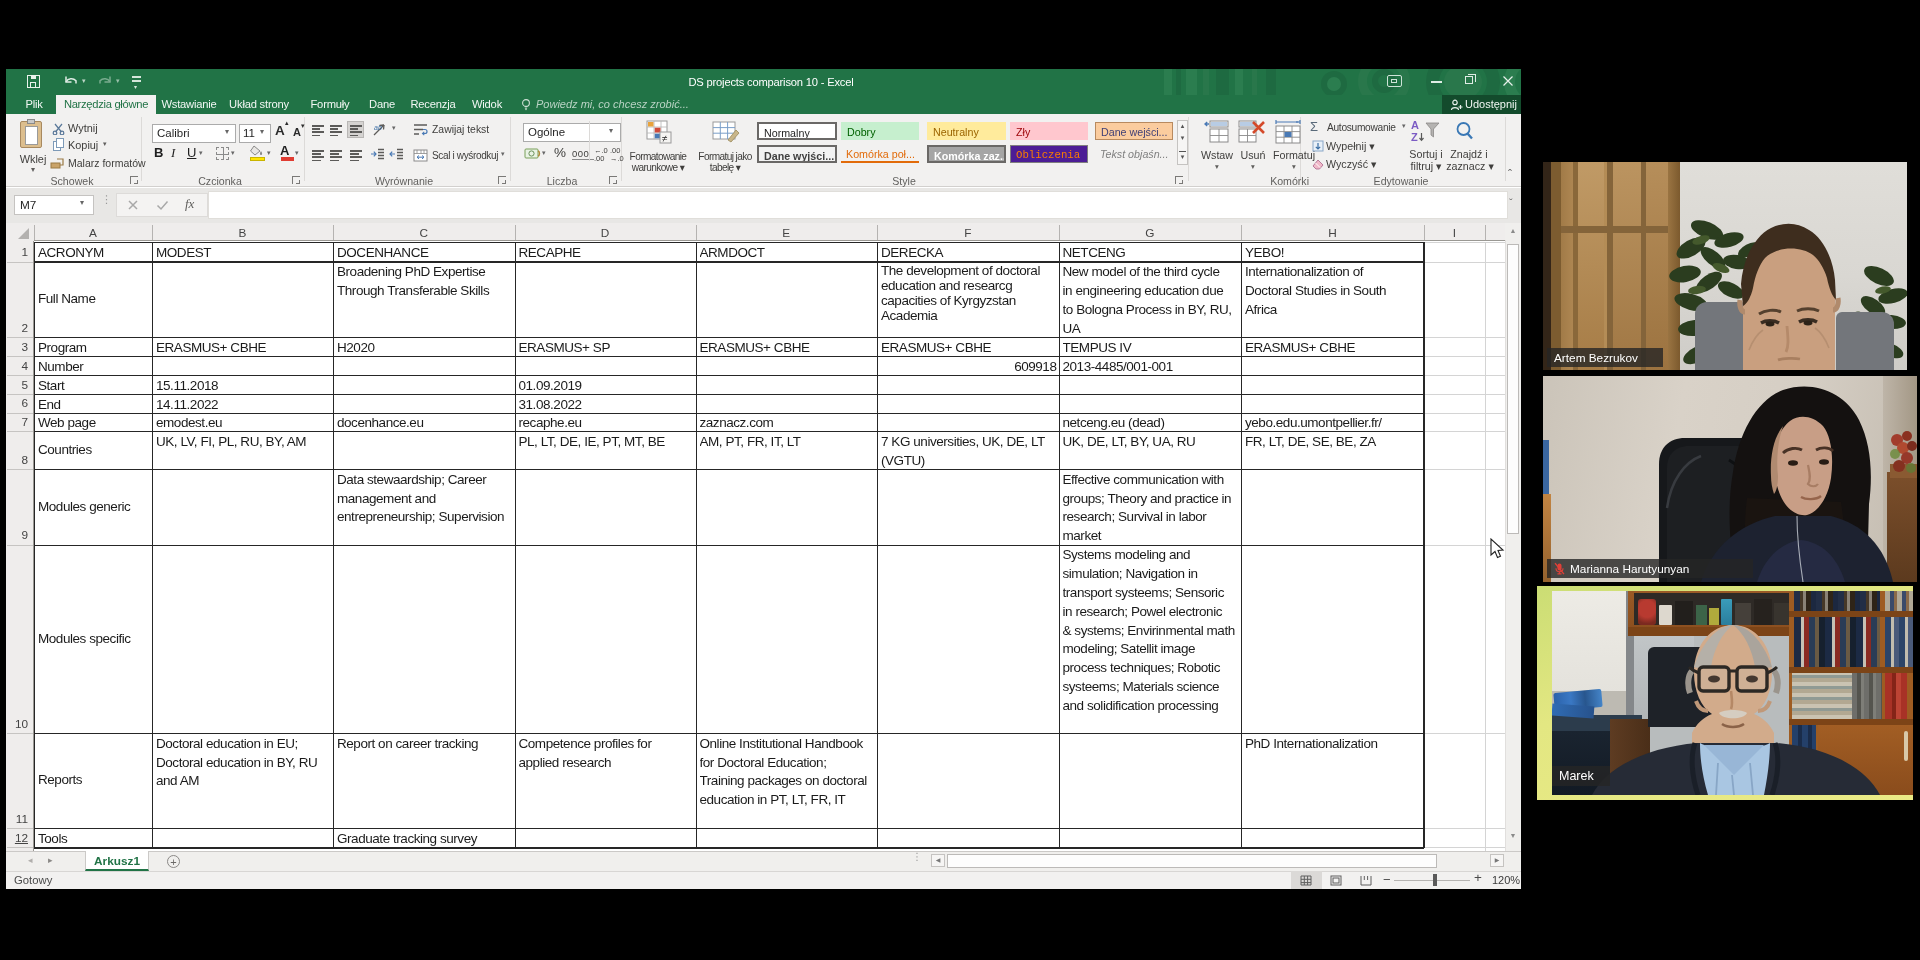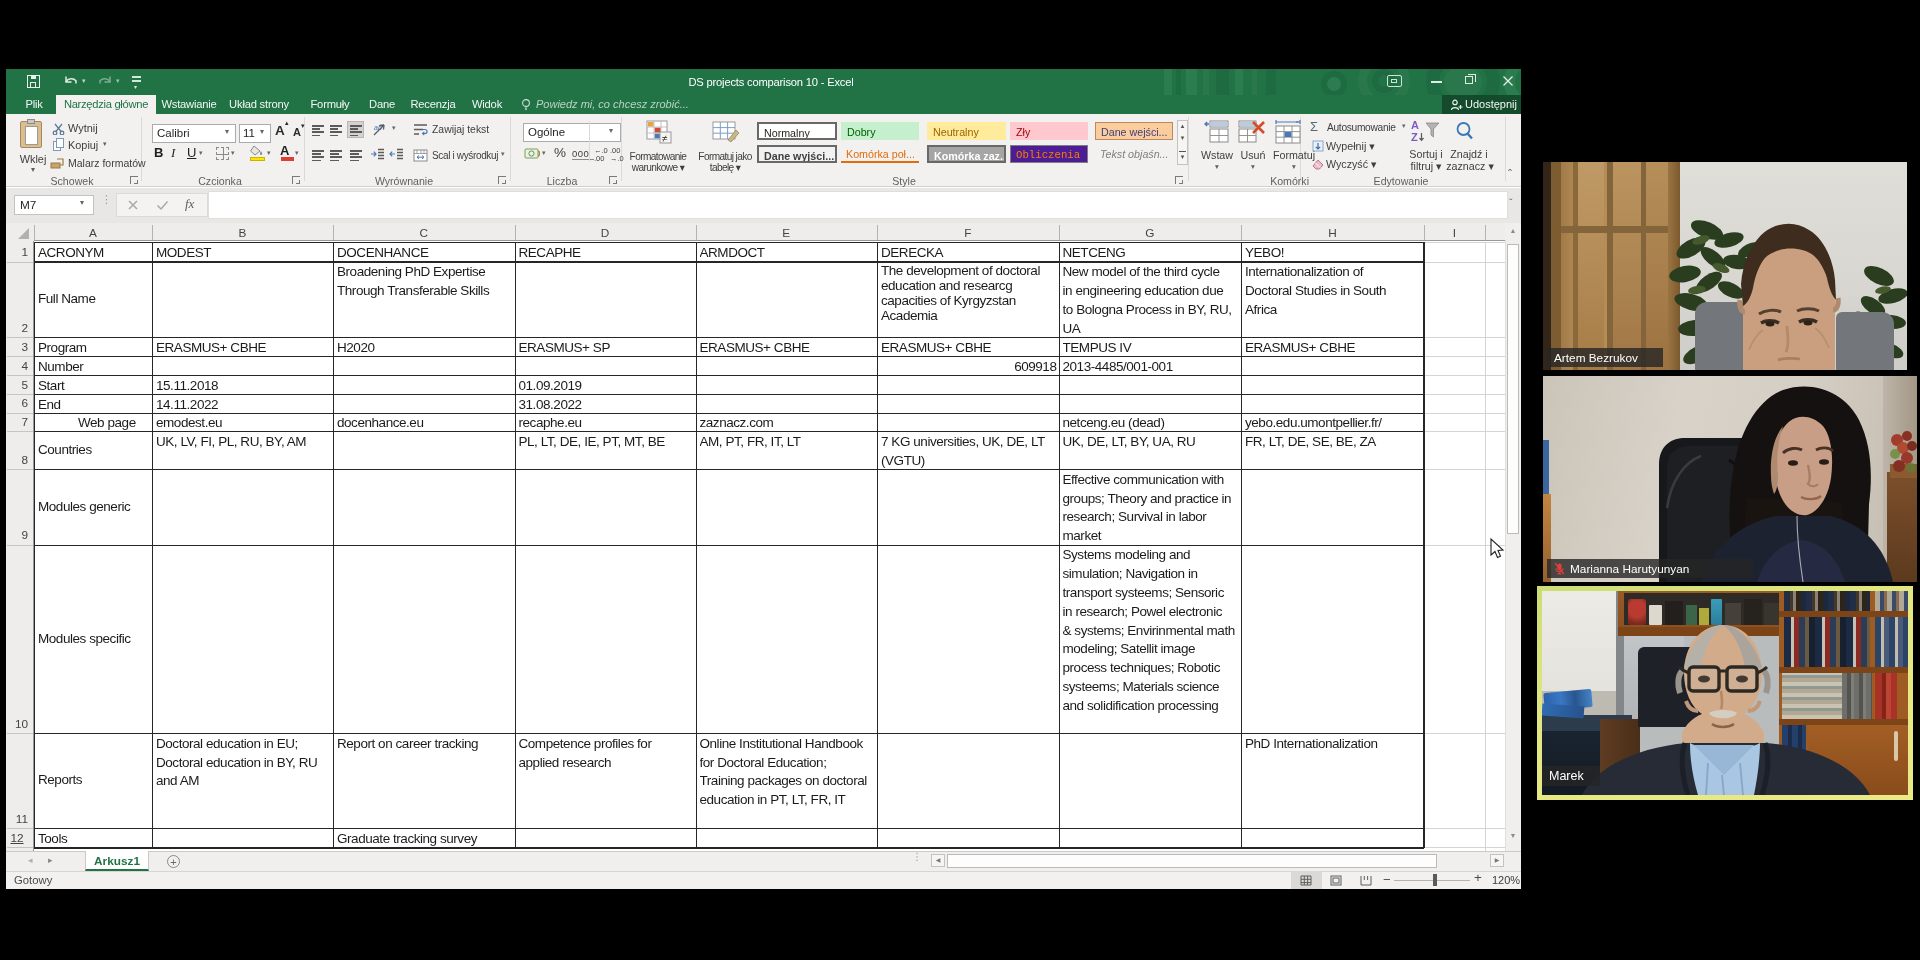--- a/index.html
+++ b/index.html
@@ -368,21 +368,21 @@
 <div class="abs" style="left:0px;top:345.8px;width:22px;height:14px;font-size:11.8px;color:#444;text-align:right;">7</div>
 <div class="abs" style="left:1px;top:362.3px;width:26px;height:1px;background:#c6c4c2;"></div>
 <div class="abs" style="left:0px;top:383.8px;width:22px;height:14px;font-size:11.8px;color:#444;text-align:right;">8</div>
 <div class="abs" style="left:1px;top:400.3px;width:26px;height:1px;background:#c6c4c2;"></div>
 <div class="abs" style="left:0px;top:459.2px;width:22px;height:14px;font-size:11.8px;color:#444;text-align:right;">9</div>
 <div class="abs" style="left:1px;top:475.7px;width:26px;height:1px;background:#c6c4c2;"></div>
 <div class="abs" style="left:0px;top:647.8px;width:22px;height:14px;font-size:11.8px;color:#444;text-align:right;">10</div>
 <div class="abs" style="left:1px;top:664.3px;width:26px;height:1px;background:#c6c4c2;"></div>
 <div class="abs" style="left:0px;top:742.5px;width:22px;height:14px;font-size:11.8px;color:#444;text-align:right;">11</div>
 <div class="abs" style="left:1px;top:759px;width:26px;height:1px;background:#c6c4c2;"></div>
-<div class="abs" style="left:0px;top:761.8px;width:22px;height:14px;font-size:11.8px;color:#444;text-align:center;text-decoration:underline;">12</div>
+<div class="abs" style="left:0px;top:761.8px;width:22px;height:14px;font-size:11.8px;color:#444;text-align:right;text-decoration:underline;">12</div>
 <div class="abs" style="left:1px;top:778.3px;width:26px;height:1px;background:#c6c4c2;"></div>
 <div class="abs" style="left:1418px;top:173px;width:81px;height:1px;background:#d4d4d4;"></div>
 <div class="abs" style="left:1418px;top:192.5px;width:81px;height:1px;background:#d4d4d4;"></div>
 <div class="abs" style="left:1418px;top:268px;width:81px;height:1px;background:#d4d4d4;"></div>
 <div class="abs" style="left:1418px;top:287px;width:81px;height:1px;background:#d4d4d4;"></div>
 <div class="abs" style="left:1418px;top:306px;width:81px;height:1px;background:#d4d4d4;"></div>
 <div class="abs" style="left:1418px;top:325px;width:81px;height:1px;background:#d4d4d4;"></div>
 <div class="abs" style="left:1418px;top:343.7px;width:81px;height:1px;background:#d4d4d4;"></div>
 <div class="abs" style="left:1418px;top:362.3px;width:81px;height:1px;background:#d4d4d4;"></div>
 <div class="abs" style="left:1418px;top:400.3px;width:81px;height:1px;background:#d4d4d4;"></div>
@@ -437,35 +437,36 @@
 <div class="cell" style="left:1239px;width:177px;font-size:13.5px;letter-spacing:-0.45px;line-height:18.85px;color:#1b1b1b;top:269.5px;height:17px;">ERASMUS+ CBHE</div>
 <div class="cell" style="left:32px;width:112px;font-size:13.5px;letter-spacing:-0.45px;line-height:18.85px;color:#1b1b1b;top:288.5px;height:17px;">Number</div>
 <div class="cell" style="left:875px;width:175.5px;font-size:13.5px;letter-spacing:-0.45px;line-height:18.85px;color:#1b1b1b;text-align:right;top:288.5px;height:17px;">609918</div>
 <div class="cell" style="left:1056.5px;width:176.5px;font-size:13.5px;letter-spacing:-0.45px;line-height:18.85px;color:#1b1b1b;top:288.5px;height:17px;">2013-4485/001-001</div>
 <div class="cell" style="left:32px;width:112px;font-size:13.5px;letter-spacing:-0.45px;line-height:18.85px;color:#1b1b1b;top:307.5px;height:17px;">Start</div>
 <div class="cell" style="left:150px;width:175px;font-size:13.5px;letter-spacing:-0.45px;line-height:18.85px;color:#1b1b1b;top:307.5px;height:17px;">15.11.2018</div>
 <div class="cell" style="left:512.5px;width:175.0px;font-size:13.5px;letter-spacing:-0.45px;line-height:18.85px;color:#1b1b1b;top:307.5px;height:17px;">01.09.2019</div>
 <div class="cell" style="left:32px;width:112px;font-size:13.5px;letter-spacing:-0.45px;line-height:18.85px;color:#1b1b1b;top:326.5px;height:16.69999999999999px;">End</div>
 <div class="cell" style="left:150px;width:175px;font-size:13.5px;letter-spacing:-0.45px;line-height:18.85px;color:#1b1b1b;top:326.5px;height:16.69999999999999px;">14.11.2022</div>
 <div class="cell" style="left:512.5px;width:175.0px;font-size:13.5px;letter-spacing:-0.45px;line-height:18.85px;color:#1b1b1b;top:326.5px;height:16.69999999999999px;">31.08.2022</div>
-<div class="cell" style="left:32px;width:112px;font-size:13.5px;letter-spacing:-0.45px;line-height:18.85px;color:#1b1b1b;top:345.2px;height:16.600000000000023px;margin-left:40px;">Web page</div>
+<div class="cell" style="left:32px;width:112px;font-size:13.5px;letter-spacing:-0.45px;line-height:18.85px;color:#1b1b1b;top:345.2px;height:16.600000000000023px;">Web page</div>
 <div class="cell" style="left:150px;width:175px;font-size:13.5px;letter-spacing:-0.45px;line-height:18.85px;color:#1b1b1b;top:345.2px;height:16.600000000000023px;">emodest.eu</div>
 <div class="cell" style="left:331px;width:175.5px;font-size:13.5px;letter-spacing:-0.45px;line-height:18.85px;color:#1b1b1b;top:345.2px;height:16.600000000000023px;">docenhance.eu</div>
 <div class="cell" style="left:512.5px;width:175.0px;font-size:13.5px;letter-spacing:-0.45px;line-height:18.85px;color:#1b1b1b;top:345.2px;height:16.600000000000023px;">recaphe.eu</div>
 <div class="cell" style="left:693.5px;width:175.5px;font-size:13.5px;letter-spacing:-0.45px;line-height:18.85px;color:#1b1b1b;top:345.2px;height:16.600000000000023px;">zaznacz.com</div>
 <div class="cell" style="left:1056.5px;width:176.5px;font-size:13.5px;letter-spacing:-0.45px;line-height:18.85px;color:#1b1b1b;top:345.2px;height:16.600000000000023px;">netceng.eu (dead)</div>
 <div class="cell" style="left:1239px;width:177px;font-size:13.5px;letter-spacing:-0.45px;line-height:18.85px;color:#1b1b1b;top:345.2px;height:16.600000000000023px;">yebo.edu.umontpellier.fr/</div>
 <div class="cell" style="left:32px;width:112px;font-size:13.5px;letter-spacing:-0.45px;line-height:18.85px;color:#1b1b1b;top:362.3px;height:38.0px;display:flex;align-items:center;"><div>Countries</div></div>
 <div class="cell" style="left:150px;width:175px;font-size:13.5px;letter-spacing:-0.45px;line-height:18.85px;color:#1b1b1b;top:363.8px;height:36.0px;">UK, LV, FI, PL, RU, BY, AM</div>
 <div class="cell" style="left:512.5px;width:175.0px;font-size:13.5px;letter-spacing:-0.45px;line-height:18.85px;color:#1b1b1b;top:363.8px;height:36.0px;">PL, LT, DE, IE, PT, MT, BE</div>
 <div class="cell" style="left:693.5px;width:175.5px;font-size:13.5px;letter-spacing:-0.45px;line-height:18.85px;color:#1b1b1b;top:363.8px;height:36.0px;">AM, PT, FR, IT, LT</div>
 <div class="cell" style="left:875px;width:175.5px;font-size:13.5px;letter-spacing:-0.45px;line-height:18.85px;color:#1b1b1b;top:363.8px;height:36.0px;">7 KG universities, UK, DE, LT<br>(VGTU)</div>
 <div class="cell" style="left:1056.5px;width:176.5px;font-size:13.5px;letter-spacing:-0.45px;line-height:18.85px;color:#1b1b1b;top:363.8px;height:36.0px;">UK, DE, LT, BY, UA, RU</div>
 <div class="cell" style="left:1239px;width:177px;font-size:13.5px;letter-spacing:-0.45px;line-height:18.85px;color:#1b1b1b;top:363.8px;height:36.0px;">FR, LT, DE, SE, BE, ZA</div>
 <div class="cell" style="left:32px;width:112px;font-size:13.5px;letter-spacing:-0.45px;line-height:18.85px;color:#1b1b1b;top:400.3px;height:75.39999999999998px;display:flex;align-items:center;"><div>Modules generic</div></div>
+<div class="cell" style="left:331px;width:175.5px;font-size:13.5px;letter-spacing:-0.45px;line-height:18.85px;color:#1b1b1b;top:401.8px;height:73.39999999999998px;">Data stewaardship; Career<br>management and<br>entrepreneurship; Supervision</div>
 <div class="cell" style="left:1056.5px;width:176.5px;font-size:13.5px;letter-spacing:-0.45px;line-height:18.85px;color:#1b1b1b;top:401.8px;height:73.39999999999998px;">Effective communication with<br>groups; Theory and practice in<br>research; Survival in labor<br>market</div>
 <div class="cell" style="left:32px;width:112px;font-size:13.5px;letter-spacing:-0.45px;line-height:18.85px;color:#1b1b1b;top:475.7px;height:188.59999999999997px;display:flex;align-items:center;"><div>Modules specific</div></div>
 <div class="cell" style="left:1056.5px;width:176.5px;font-size:13.5px;letter-spacing:-0.45px;line-height:18.85px;color:#1b1b1b;top:477.2px;height:186.59999999999997px;">Systems modeling and<br>simulation; Navigation in<br>transport systeems; Sensoric<br>in research; Powel electronic<br>&amp; systems; Envirinmental math<br>modeling; Satellit image<br>process techniques; Robotic<br>systeems; Materials science<br>and solidification processing</div>
 <div class="cell" style="left:32px;width:112px;font-size:13.5px;letter-spacing:-0.45px;line-height:18.85px;color:#1b1b1b;top:664.3px;height:94.70000000000005px;display:flex;align-items:center;"><div>Reports</div></div>
 <div class="cell" style="left:150px;width:175px;font-size:13.5px;letter-spacing:-0.45px;line-height:18.85px;color:#1b1b1b;top:665.8px;height:92.70000000000005px;">Doctoral education in EU;<br>Doctoral education in BY, RU<br>and AM</div>
 <div class="cell" style="left:331px;width:175.5px;font-size:13.5px;letter-spacing:-0.45px;line-height:18.85px;color:#1b1b1b;top:665.8px;height:92.70000000000005px;">Report on career tracking</div>
 <div class="cell" style="left:512.5px;width:175.0px;font-size:13.5px;letter-spacing:-0.45px;line-height:18.85px;color:#1b1b1b;top:665.8px;height:92.70000000000005px;">Competence profiles for<br>applied research</div>
 <div class="cell" style="left:693.5px;width:175.5px;font-size:13.5px;letter-spacing:-0.45px;line-height:18.85px;color:#1b1b1b;top:665.8px;height:92.70000000000005px;">Online Institutional Handbook<br>for Doctoral Education;<br>Training packages on doctoral<br>education in PT, LT, FR, IT</div>
 <div class="cell" style="left:1239px;width:177px;font-size:13.5px;letter-spacing:-0.45px;line-height:18.85px;color:#1b1b1b;top:665.8px;height:92.70000000000005px;">PhD Internationalization</div>
 <div class="cell" style="left:32px;width:112px;font-size:13.5px;letter-spacing:-0.45px;line-height:18.85px;color:#1b1b1b;top:760.5px;height:17.299999999999955px;">Tools</div>
@@ -623,21 +624,21 @@
 </svg>
 <div class="abs" style="left:4px;top:183px;width:206px;height:19px;background:rgba(38,38,38,.8);"></div>
 <svg class="abs" style="left:10px;top:186px;" width="13" height="13" viewBox="0 0 14 14">
 <path d="M7 1.5 a2.2 2.2 0 0 1 2.2 2.2 v3.2 a2.2 2.2 0 0 1 -4.4 0 v-3.2 a2.2 2.2 0 0 1 2.2 -2.2 Z" fill="#e04038"></path>
 <path d="M3.2 6.8 a3.8 3.8 0 0 0 7.6 0 M7 10.6 v2 M4.8 12.8 h4.4" stroke="#e04038" stroke-width="1.2" fill="none"></path>
 <path d="M2.2 1.2 L11.8 13" stroke="#e04038" stroke-width="1.5"></path>
     </svg>
 <div class="abs" style="left:27px;top:186px;width:180px;height:14px;font-size:11.8px;color:#fff;">Marianna Harutyunyan</div>
 </div>
 <div class="abs" style="left:1537px;top:586px;width:376px;height:214px;background:linear-gradient(160deg,#cbdd74 0%,#e3e782 40%,#eaea86 100%);overflow:hidden;">
-<div class="abs" style="left:5px;top:5px;width:366px;height:204px;background:#b8bcbd;overflow:hidden;padding-left:48px;">
+<div class="abs" style="left:15px;top:5px;width:366px;height:204px;background:#b8bcbd;overflow:hidden;padding-left:48px;">
 <div class="abs" style="left:0;top:0;width:78px;height:102px;background:linear-gradient(180deg,#edebe5 0%,#e4e2dc 100%);"></div>
 <div class="abs" style="left:0;top:100px;width:84px;height:30px;background:#bdbab2;"></div>
 <div class="abs" style="left:74px;top:0;width:8px;height:130px;background:#84878a;"></div>
 <div class="abs" style="left:82px;top:0;width:60px;height:132px;background:linear-gradient(180deg,#caced0,#b0b4b6);"></div>
 <div class="abs" style="left:0;top:124px;width:90px;height:20px;background:#2c3c4c;"></div>
 <div class="abs" style="left:2px;top:100px;width:48px;height:18px;background:linear-gradient(90deg,#2b62aa 0%,#3a78c4 35%,#28568e 65%,#4484c8 100%);transform:rotate(-5deg);border-radius:2px;"></div>
 <div class="abs" style="left:0px;top:114px;width:42px;height:12px;background:linear-gradient(90deg,#306cb4,#27528c);transform:rotate(4deg);"></div>
 <div class="abs" style="left:0;top:140px;width:96px;height:64px;background:linear-gradient(180deg,#1a2430,#121a24);"></div>
 <div class="abs" style="left:58px;top:128px;width:40px;height:76px;background:linear-gradient(90deg,#5e3c22,#4a2e18);"></div>
 <div class="abs" style="left:76px;top:0px;width:172px;height:42px;background:linear-gradient(180deg,#9a5a26 0%,#8a4e1e 100%);"></div>

